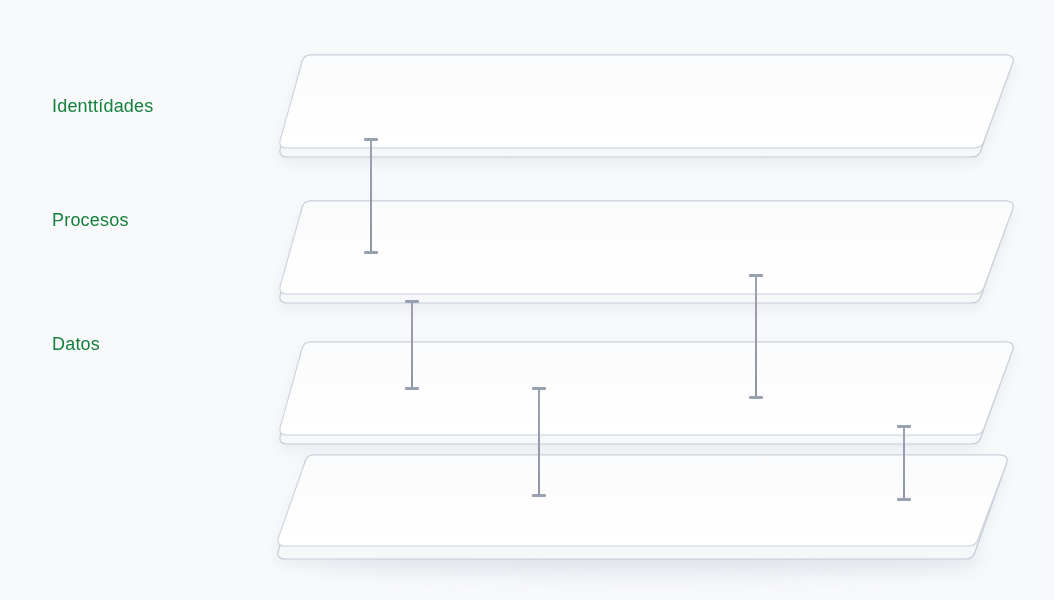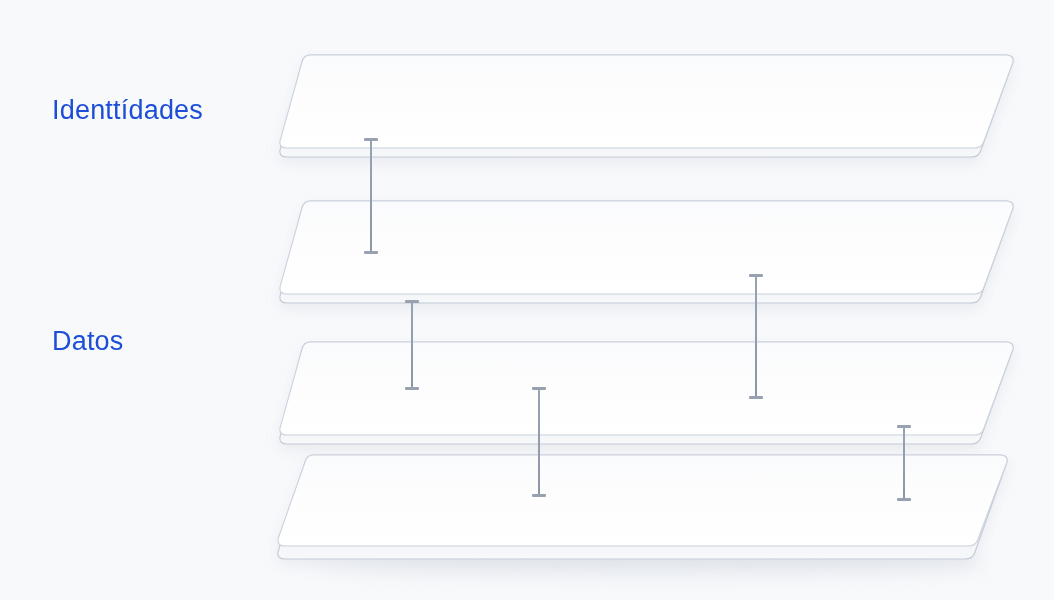--- a/index.html
+++ b/index.html
@@ -20,30 +20,30 @@
     inset: 0;
     width: 1054px;
     height: 600px;
   }
 
   
   .layer-label {
     position: absolute;
     left: 52px;
     font-family: "Liberation Sans", sans-serif;
-    font-size: 27px;
+    font-size: 18px;
     font-weight: 400;
     letter-spacing: 0.2px;
-    color: #1d4ed8;
+    color: #15803d;
     white-space: nowrap;
     line-height: 1;
   }
   .layer-label.l0 { top: 97px; }
   .layer-label.l1 { top: 211px; }
-  .layer-label.l2 { top: 328px; }
+  .layer-label.l2 { top: 335px; }
   .layer-label.l3 { top: 440px; }
 
   
   .slab-svg {
     position: absolute;
     left: 0;
     top: 0;
     width: 1054px;
     height: 600px;
     pointer-events: none;
@@ -136,20 +136,21 @@
       <path d="M285,546 L968,546" stroke="#dfe4ea" stroke-width="0.8" fill="none"></path>
     </g>
   </svg>
 
   <div class="slab-hit s0"></div>
   <div class="slab-hit s1"></div>
   <div class="slab-hit s2"></div>
   <div class="slab-hit s3"></div>
 
   <div class="layer-label l0">Identtídades</div>
+  <div class="layer-label l1">Procesos</div>
   <div class="layer-label l2">Datos</div>
 
   <div class="connector" style="left: 370px; top: 138px; height: 116px;"></div>
   <div class="connector" style="left: 411px; top: 300px; height: 90px;"></div>
   <div class="connector" style="left: 538px; top: 387px; height: 110px;"></div>
   <div class="connector" style="left: 755px; top: 274px; height: 125px;"></div>
   <div class="connector" style="left: 903px; top: 425px; height: 76px;"></div>
 
 </div>
 

